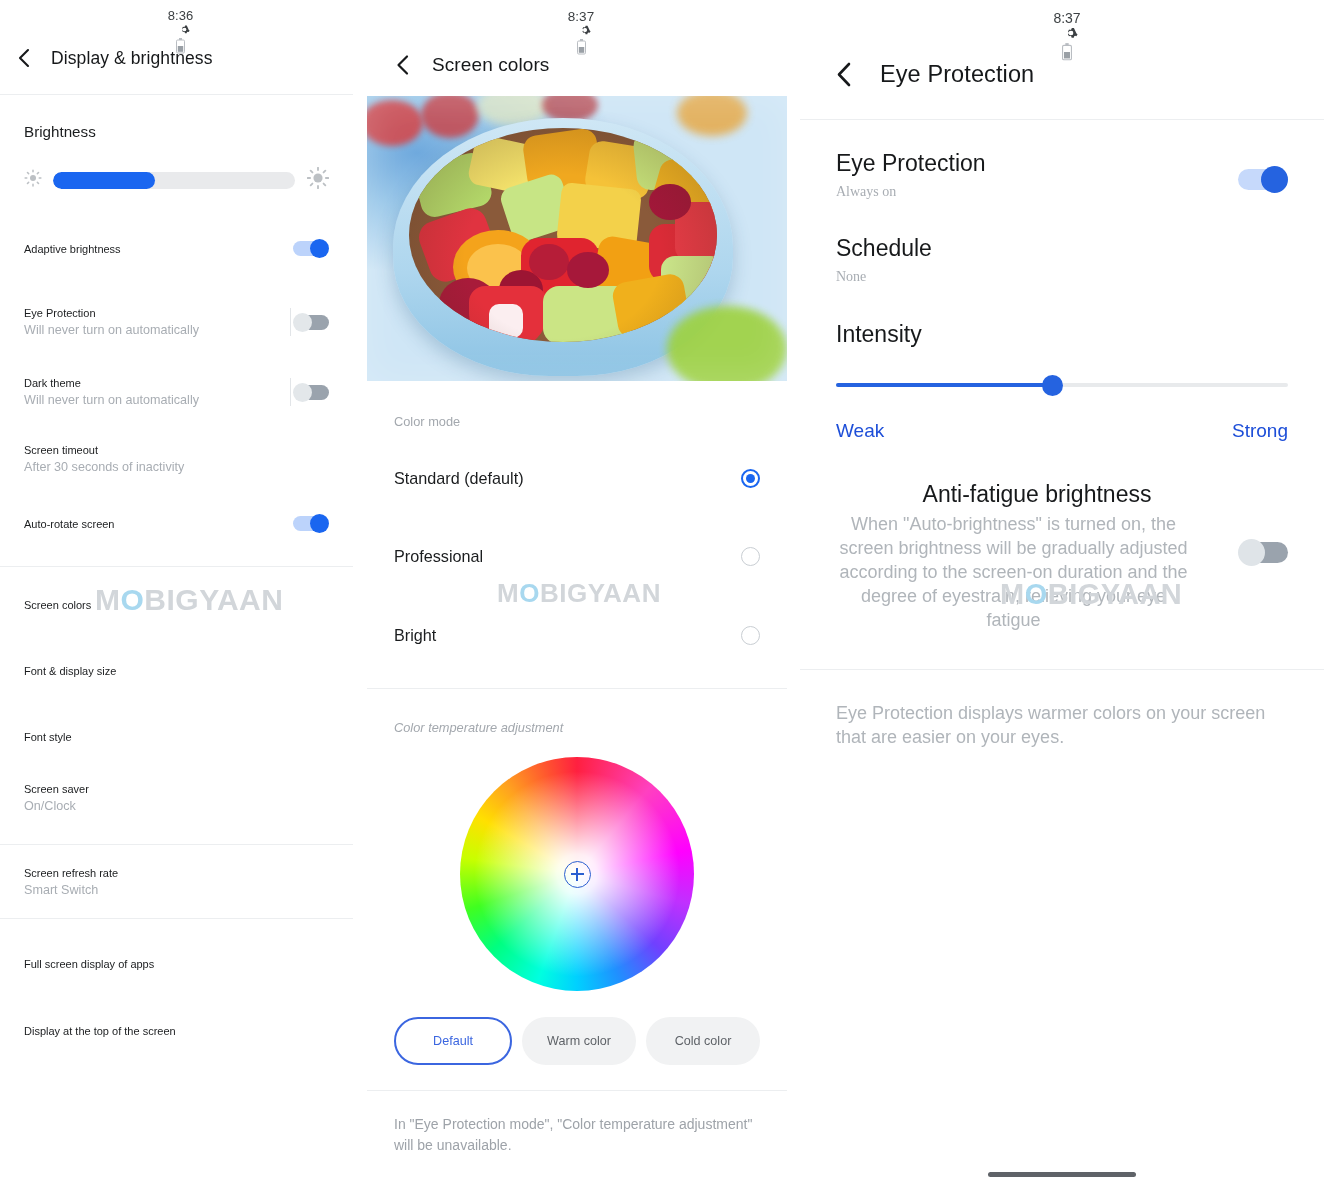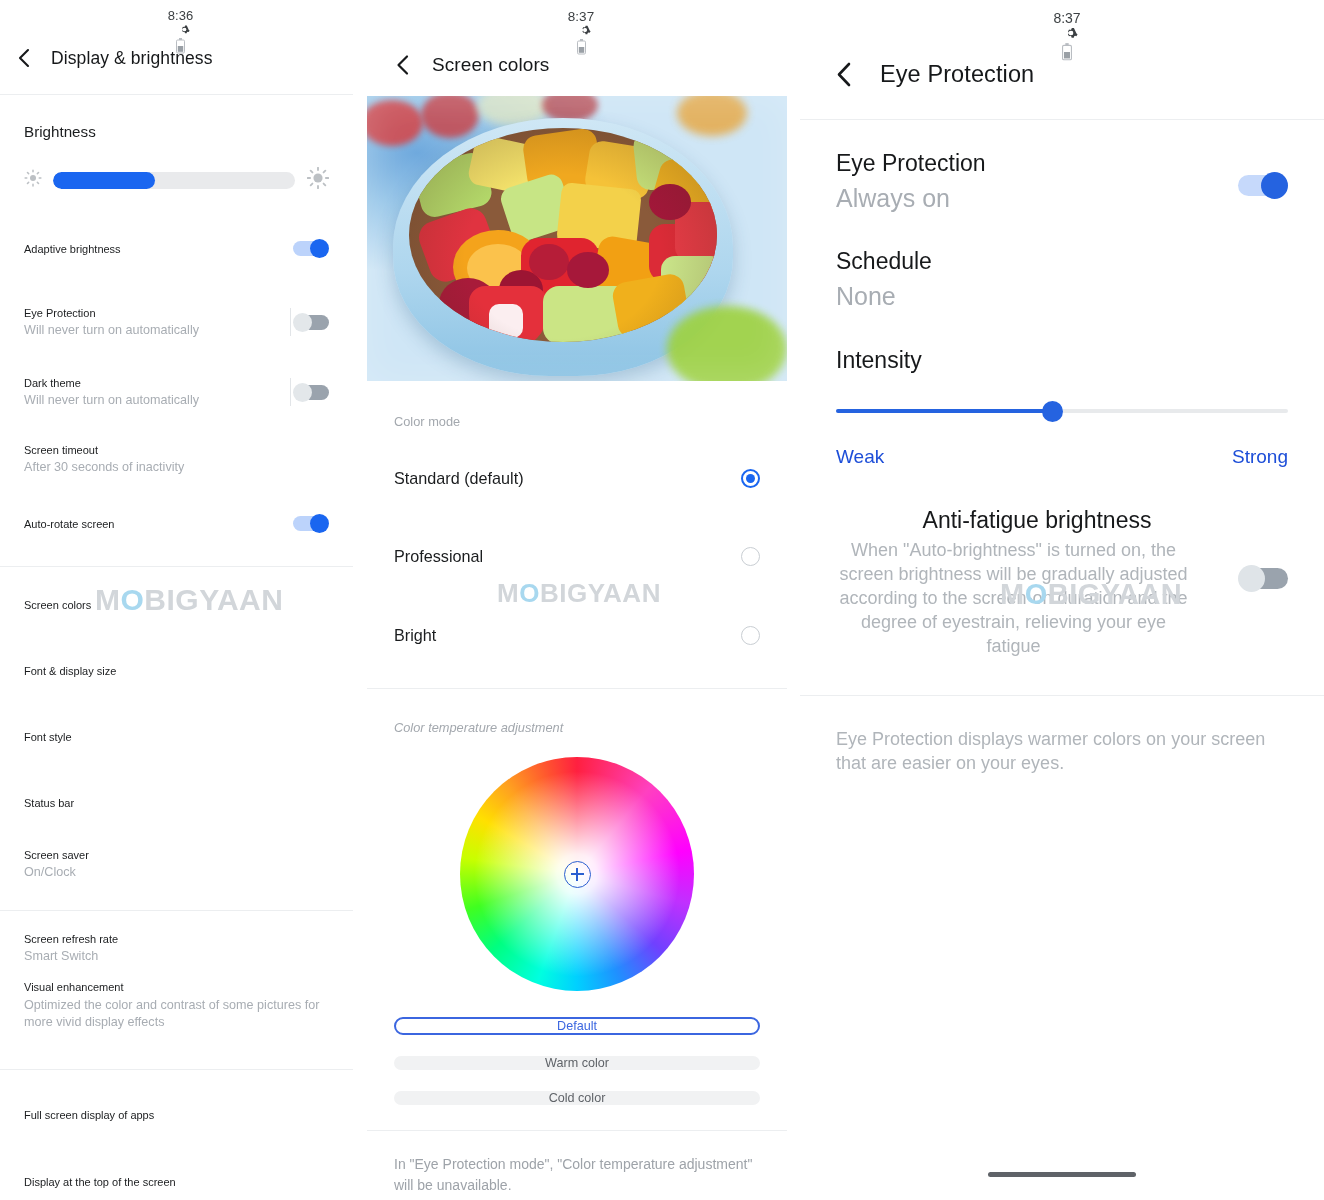--- a/index.html
+++ b/index.html
@@ -134,34 +134,34 @@
   .wheel-handle {
     position:absolute; left:50%; top:50%; width:27px; height:27px; margin:-13.5px 0 0 -13.5px;
     border-radius:50%; border:1.6px solid #2b5fd0; background:transparent;
   }
   .wheel-handle::before, .wheel-handle::after {
     content:""; position:absolute; background:#2b5fd0;
   }
   .wheel-handle::before { left:50%; top:6px; bottom:6px; width:1.6px; margin-left:-0.8px; }
   .wheel-handle::after { top:50%; left:6px; right:6px; height:1.6px; margin-top:-0.8px; }
 
-  .chipbar { display:flex; gap:21px; padding: 0 27px; flex-direction: column; }
+  .chipbar { display:flex; gap:10px; padding: 0 27px; }
   .chip {
     flex:1; height:48px; border-radius:24px; display:flex; align-items:center; justify-content:center;
     font-size:12.6px; background:#f1f2f3; color:#5f6368;
   }
   .chip.active { background:#ffffff; border:2px solid #3b66e0; color:#3b66e0; }
 
   .foot-note { color:#9ea3a9; font-size:14px; line-height:1.5; padding: 0 27px; }
 
   
   .p3 .row3 { display:flex; align-items:flex-start; padding: 0 36px 0 36px; }
   .p3 .r3-texts { flex:1; min-width:0; }
   .p3 .r3-title { font-size:23px; color:#17191b; }
-  .p3 .r3-sub { font-size:25px; color:#a8adb3; margin-top:7px; }
+  .p3 .r3-sub { font-size:14px; color:#a8adb3; margin-top:7px;font-family:Liberation Serif, serif; }
   .p3 .r3-desc { font-size:18px; color:#b0b5ba; line-height:1.33; margin-top:5px; max-width:355px; }
 
   .slider3 { position:relative; margin: 0 36px; height:22px; }
   .slider3 .strack { position:absolute; left:0; right:0; top:9px; height:3.5px; background:#e8eaec; border-radius:2px; }
   .slider3 .sfill { position:absolute; left:0; top:9px; height:3.5px; background:#2563e0; border-radius:2px; }
   .slider3 .sthumb { position:absolute; top:50%; width:21px; height:21px; margin-top:-10.5px; margin-left:-10.5px; border-radius:50%; background:#2563e0; }
   .ws-labels { display:flex; justify-content:space-between; padding: 0 36px; font-size:19px; color:#1d4ed8; }
 
   .home-ind { position:absolute; left:50%; bottom:23px; width:148px; height:5px; margin-left:-74px; border-radius:3px; background:#5f6368; }
 </style>
@@ -279,45 +279,36 @@
 
     <div class="row" style="height:50px; margin-top:13px;">
       <span class="row-title">Screen colors</span>
     </div>
     <div class="row" style="height:50px; margin-top:16px;">
       <span class="row-title">Font &amp; display size</span>
     </div>
     <div class="row" style="height:50px; margin-top:16px;">
       <span class="row-title">Font style</span>
     </div>
-    <div class="row" style="height:50px; margin-top:16px;">
-      <span class="row-title">Status bar</span>
-    </div>
     <div class="row" style="height:56px; margin-top:8px;">
       <span class="row-texts">
         <div class="row-title">Screen saver</div>
         <div class="row-sub">On/Clock</div>
       </span>
     </div>
 
     <div class="hairline" style="margin-top:18px;"></div>
 
     <div class="row" style="height:56px; margin-top:9px;">
       <span class="row-texts">
         <div class="row-title">Screen refresh rate</div>
         <div class="row-sub">Smart Switch</div>
       </span>
     </div>
 
-    <div class="row" style="height:80px; margin-top:5px; align-items:flex-start;">
-      <span class="row-texts">
-        <div class="row-title">Visual enhancement</div>
-        <div class="row-sub" style="line-height:1.34; max-width:310px;">Optimized the color and contrast of some pictures for more vivid display effects</div>
-      </span>
-    </div>
 
     <div class="hairline" style="margin-top:8px;"></div>
 
     <div class="row" style="height:50px; margin-top:20px;">
       <span class="row-title">Full screen display of apps</span>
     </div>
     <div class="row" style="height:50px; margin-top:17px;">
       <span class="row-title">Display at the top of the screen</span>
     </div>
 

